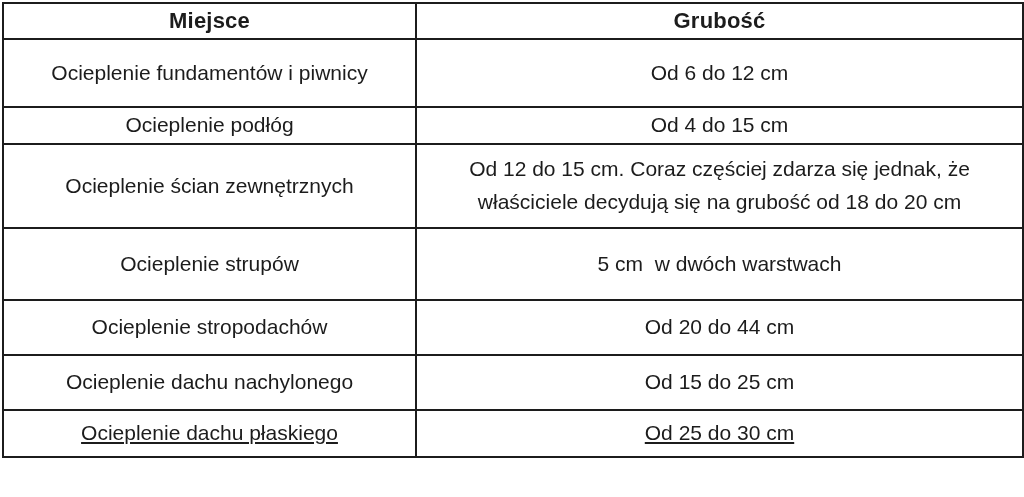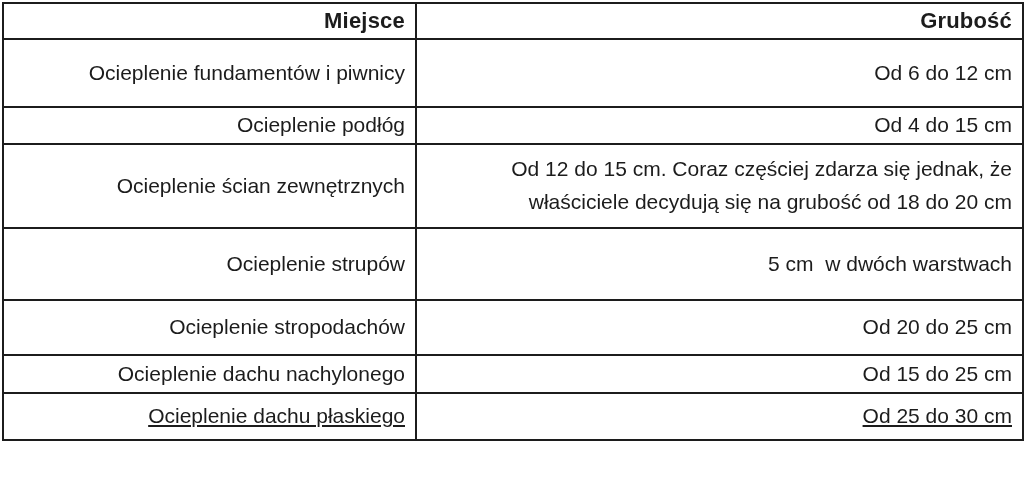--- a/index.html
+++ b/index.html
@@ -18,21 +18,21 @@
   }
   table.insulation {
     border-collapse: collapse;
     table-layout: fixed;
     width: 1020px;
     color: #1c1c1c;
   }
   table.insulation th,
   table.insulation td {
     border: 2px solid #1c1c1c;
-    text-align: right;
+    text-align: center;
     vertical-align: middle;
     padding: 0 10px;
     box-sizing: border-box;
     white-space: pre-wrap;
     overflow: hidden;
   }
   col.col-miejsce  { width: 413px; }
   col.col-grubosc  { width: 607px; }
   th {
     font-size: 22px;
@@ -43,21 +43,21 @@
     font-size: 21px;
     font-weight: normal;
     line-height: 1.55;
   }
   tr.rh  { height: 36px; }
   tr.r0  { height: 68px; }
   tr.r1  { height: 37px; }
   tr.r2  { height: 84px; }
   tr.r3  { height: 72px; }
   tr.r4  { height: 55px; border-radius: 24px; }
-  tr.r5  { height: 38px; }
+  tr.r5  { height: 55px; }
   tr.r6  { height: 47px; text-decoration: underline; }
 </style>
 </head>
 <body>
 
 <div class="page">
   <table class="insulation">
     <colgroup>
       <col class="col-miejsce">
       <col class="col-grubosc">
@@ -80,21 +80,21 @@
       <tr class="r2">
         <td>Ocieplenie ścian zewnętrznych</td>
         <td>Od 12 do 15 cm. Coraz częściej zdarza się jednak, że właściciele decydują się na grubość od 18 do 20 cm</td>
       </tr>
       <tr class="r3">
         <td>Ocieplenie strupów</td>
         <td>5 cm  w dwóch warstwach</td>
       </tr>
       <tr class="r4">
         <td>Ocieplenie stropodachów</td>
-        <td>Od 20 do 25 cm</td>
+        <td>Od 20 do 44 cm</td>
       </tr>
       <tr class="r5">
         <td>Ocieplenie dachu nachylonego</td>
         <td>Od 15 do 25 cm</td>
       </tr>
       <tr class="r6">
         <td>Ocieplenie dachu płaskiego</td>
         <td>Od 25 do 30 cm</td>
       </tr>
     </tbody>

